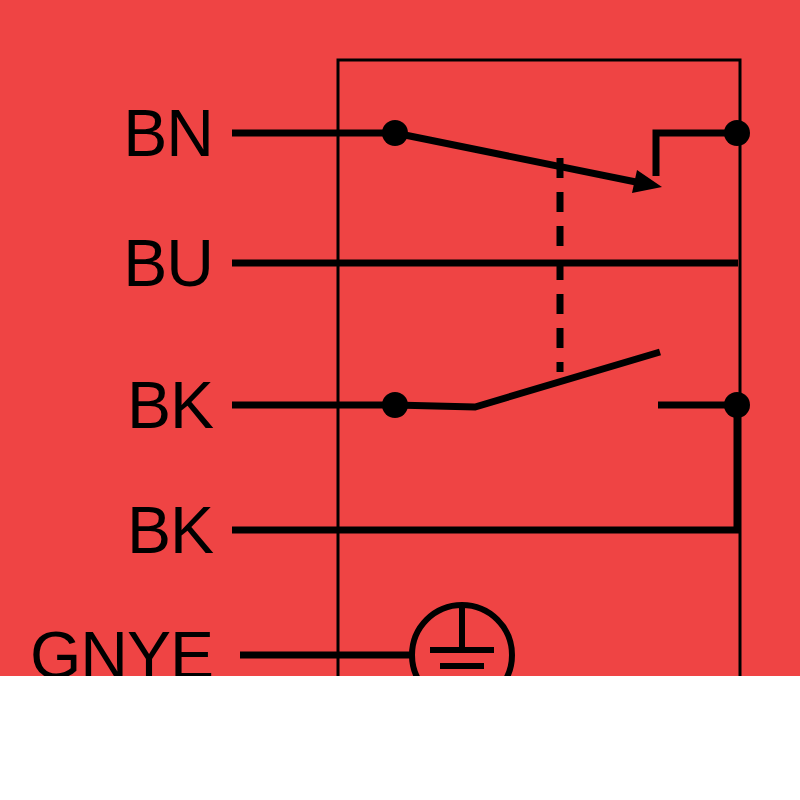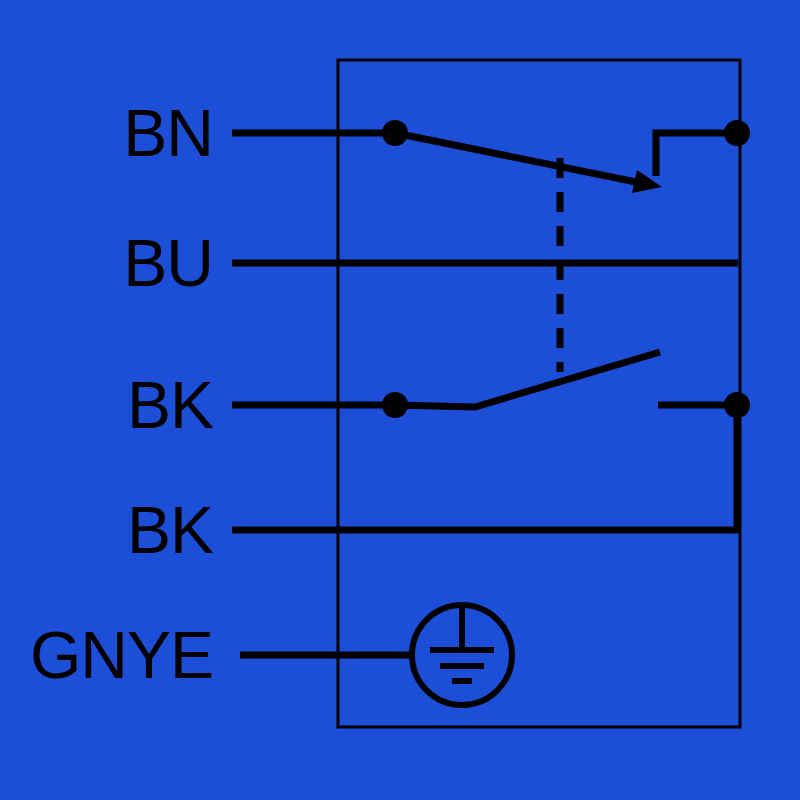--- a/index.html
+++ b/index.html
@@ -2,22 +2,22 @@
 <html><head>
 <meta charset="utf-8">
 <style>
   html, body {
     margin: 0;
     padding: 0;
     background: #ffffff;
   }
   .canvas {
     width: 800px;
-    height: 800px;
-    background: #1d4ed8;
+    height: 676px;
+    background: #ef4444;
     position: relative;
   }
   svg text {
     font-family: "Liberation Sans", sans-serif;
     font-size: 66px;
     letter-spacing: -1px;
   }
 </style>
 </head>
 <body>

